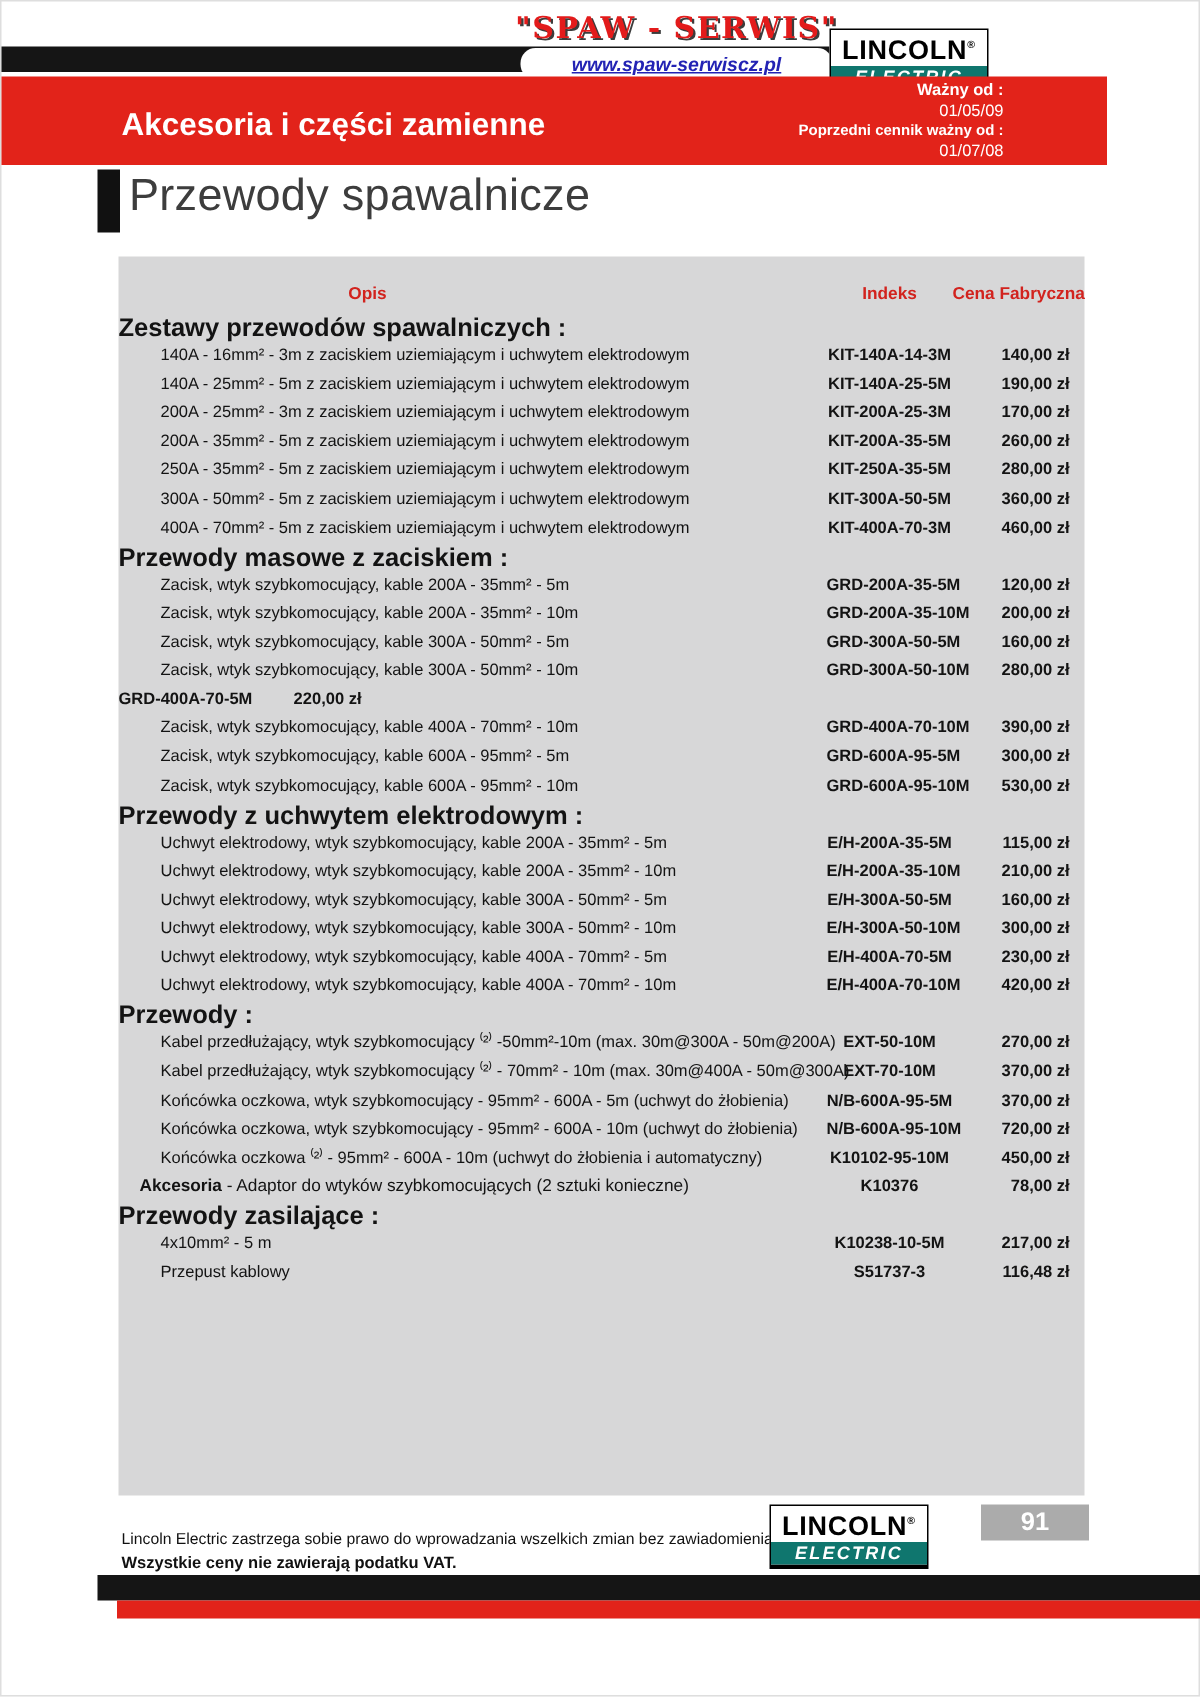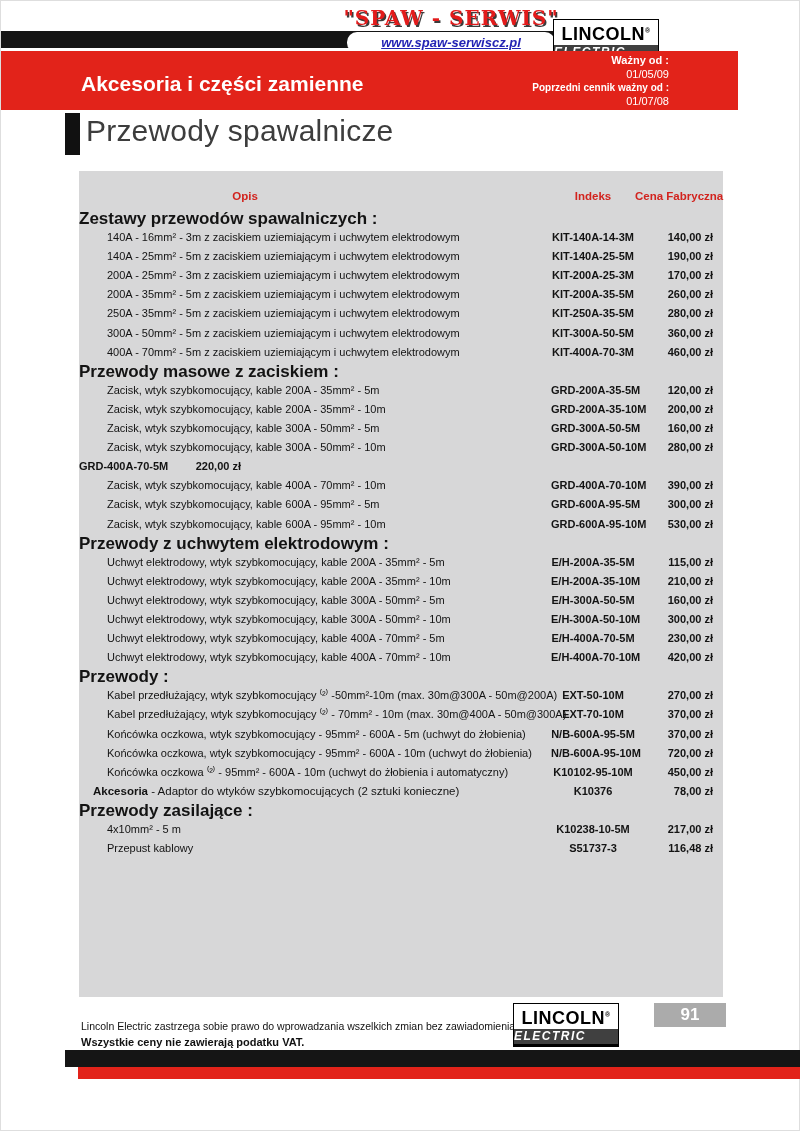--- a/index.html
+++ b/index.html
@@ -15,22 +15,22 @@
   .url-box { position:absolute; left:346px; top:31px; width:208px; height:21px; background:#fff;
              border-radius:10px; display:flex; align-items:center; justify-content:center; }
   .url-box a { color:#2323b4; font-weight:bold; font-style:italic; font-size:13px; text-decoration:underline; cursor:pointer; }
 
   .lincoln { position:absolute; background:#fff; border:1px solid #000; border-bottom:3px solid #000; width:106px; }
   .lincoln-top { left:552px; top:18px; }
   .lincoln-bottom { left:512px; top:1002px; }
   .lincoln-name { font-weight:bold; font-size:18px; text-align:center; color:#000; line-height:21px;
                   letter-spacing:.5px; white-space:nowrap; }
   .reg { font-size:7px; vertical-align:super; }
-  .lincoln-sub { background:#404040; color:#fff; font-weight:bold; font-style:italic; font-size:12px;
-                 text-align:left; line-height:15px; letter-spacing:1.5px; }
+  .lincoln-sub { background:#0f766e; color:#fff; font-weight:bold; font-style:italic; font-size:12px;
+                 text-align:center; line-height:15px; letter-spacing:1.5px; }
 
   .banner { position:absolute; left:0; top:50px; width:737px; height:59px; background:#e2231a; }
   .banner-title { color:#fff; font-size:21px; font-weight:bold; position:absolute; left:80px; top:21px; white-space:nowrap; }
   .validity { position:absolute; right:69px; top:3px; text-align:right; color:#fff; line-height:13.5px; }
   .validity .v-label { font-weight:bold; font-size:11px; }
   .validity .v-date  { font-size:11px; }
   .validity .v-label2 { font-weight:bold; font-size:10px; }
 
   
   .black-square { position:absolute; left:64px; top:112px; width:15px; height:42px; background:#111; }

